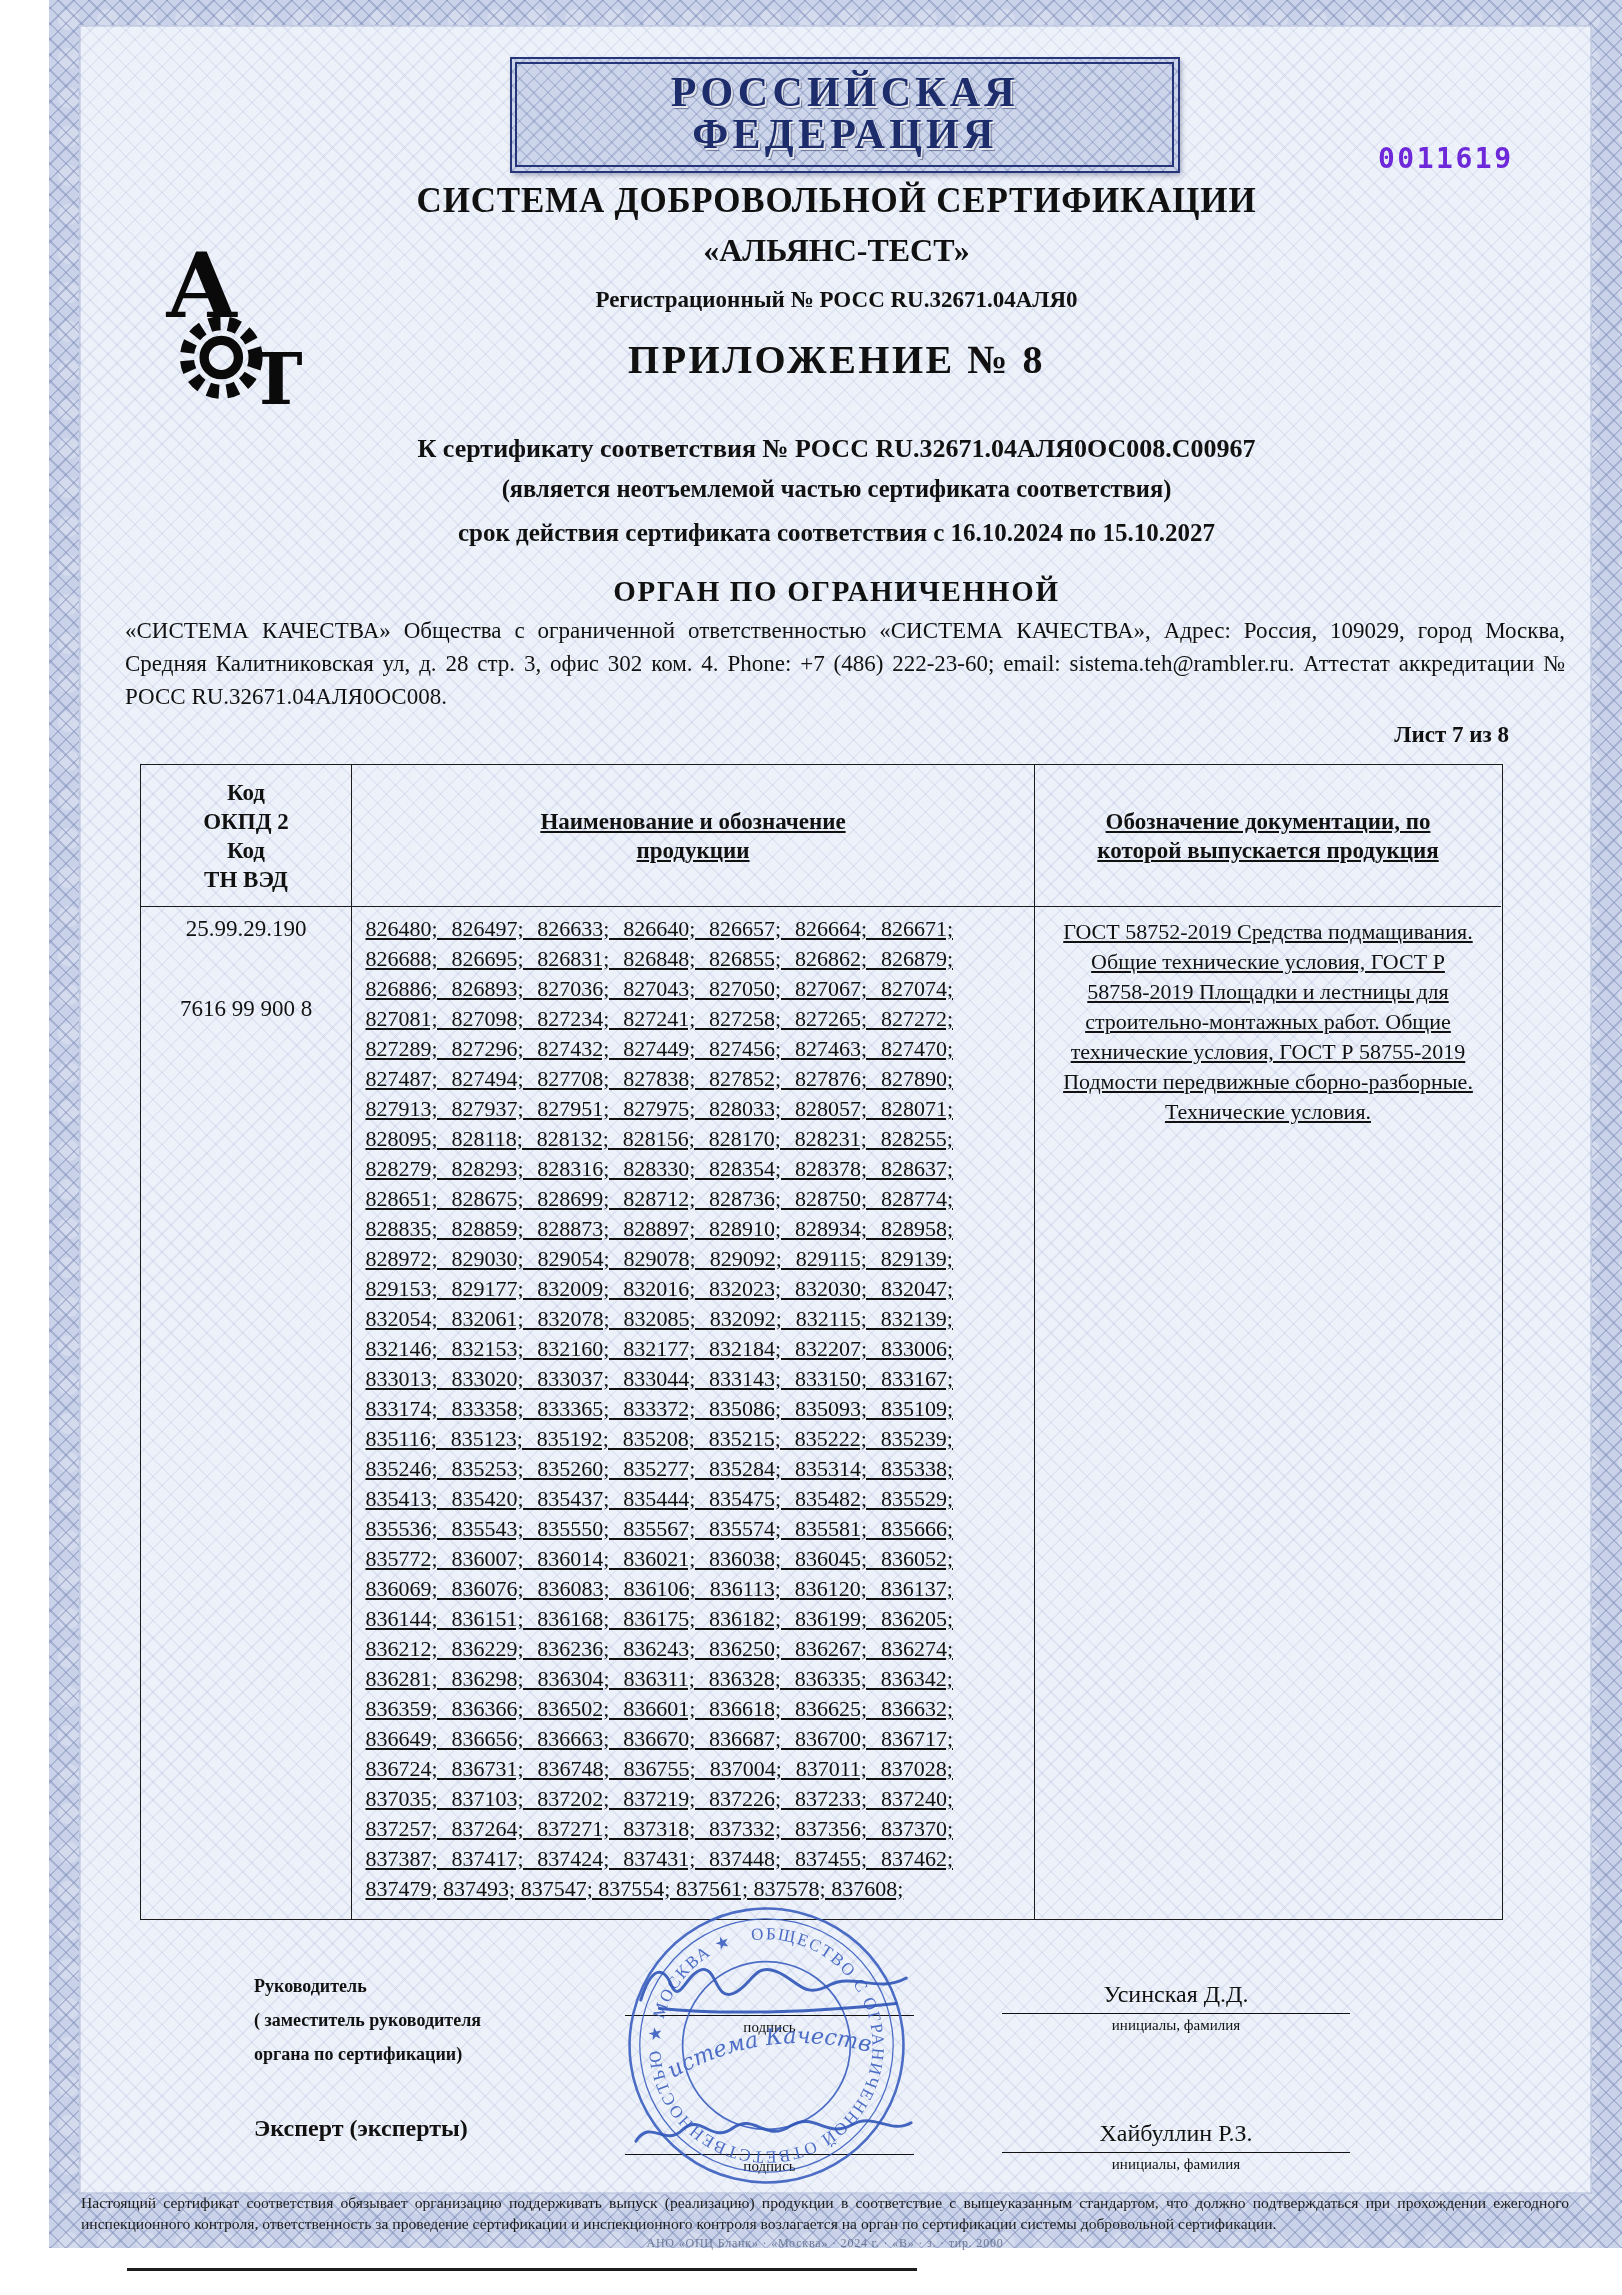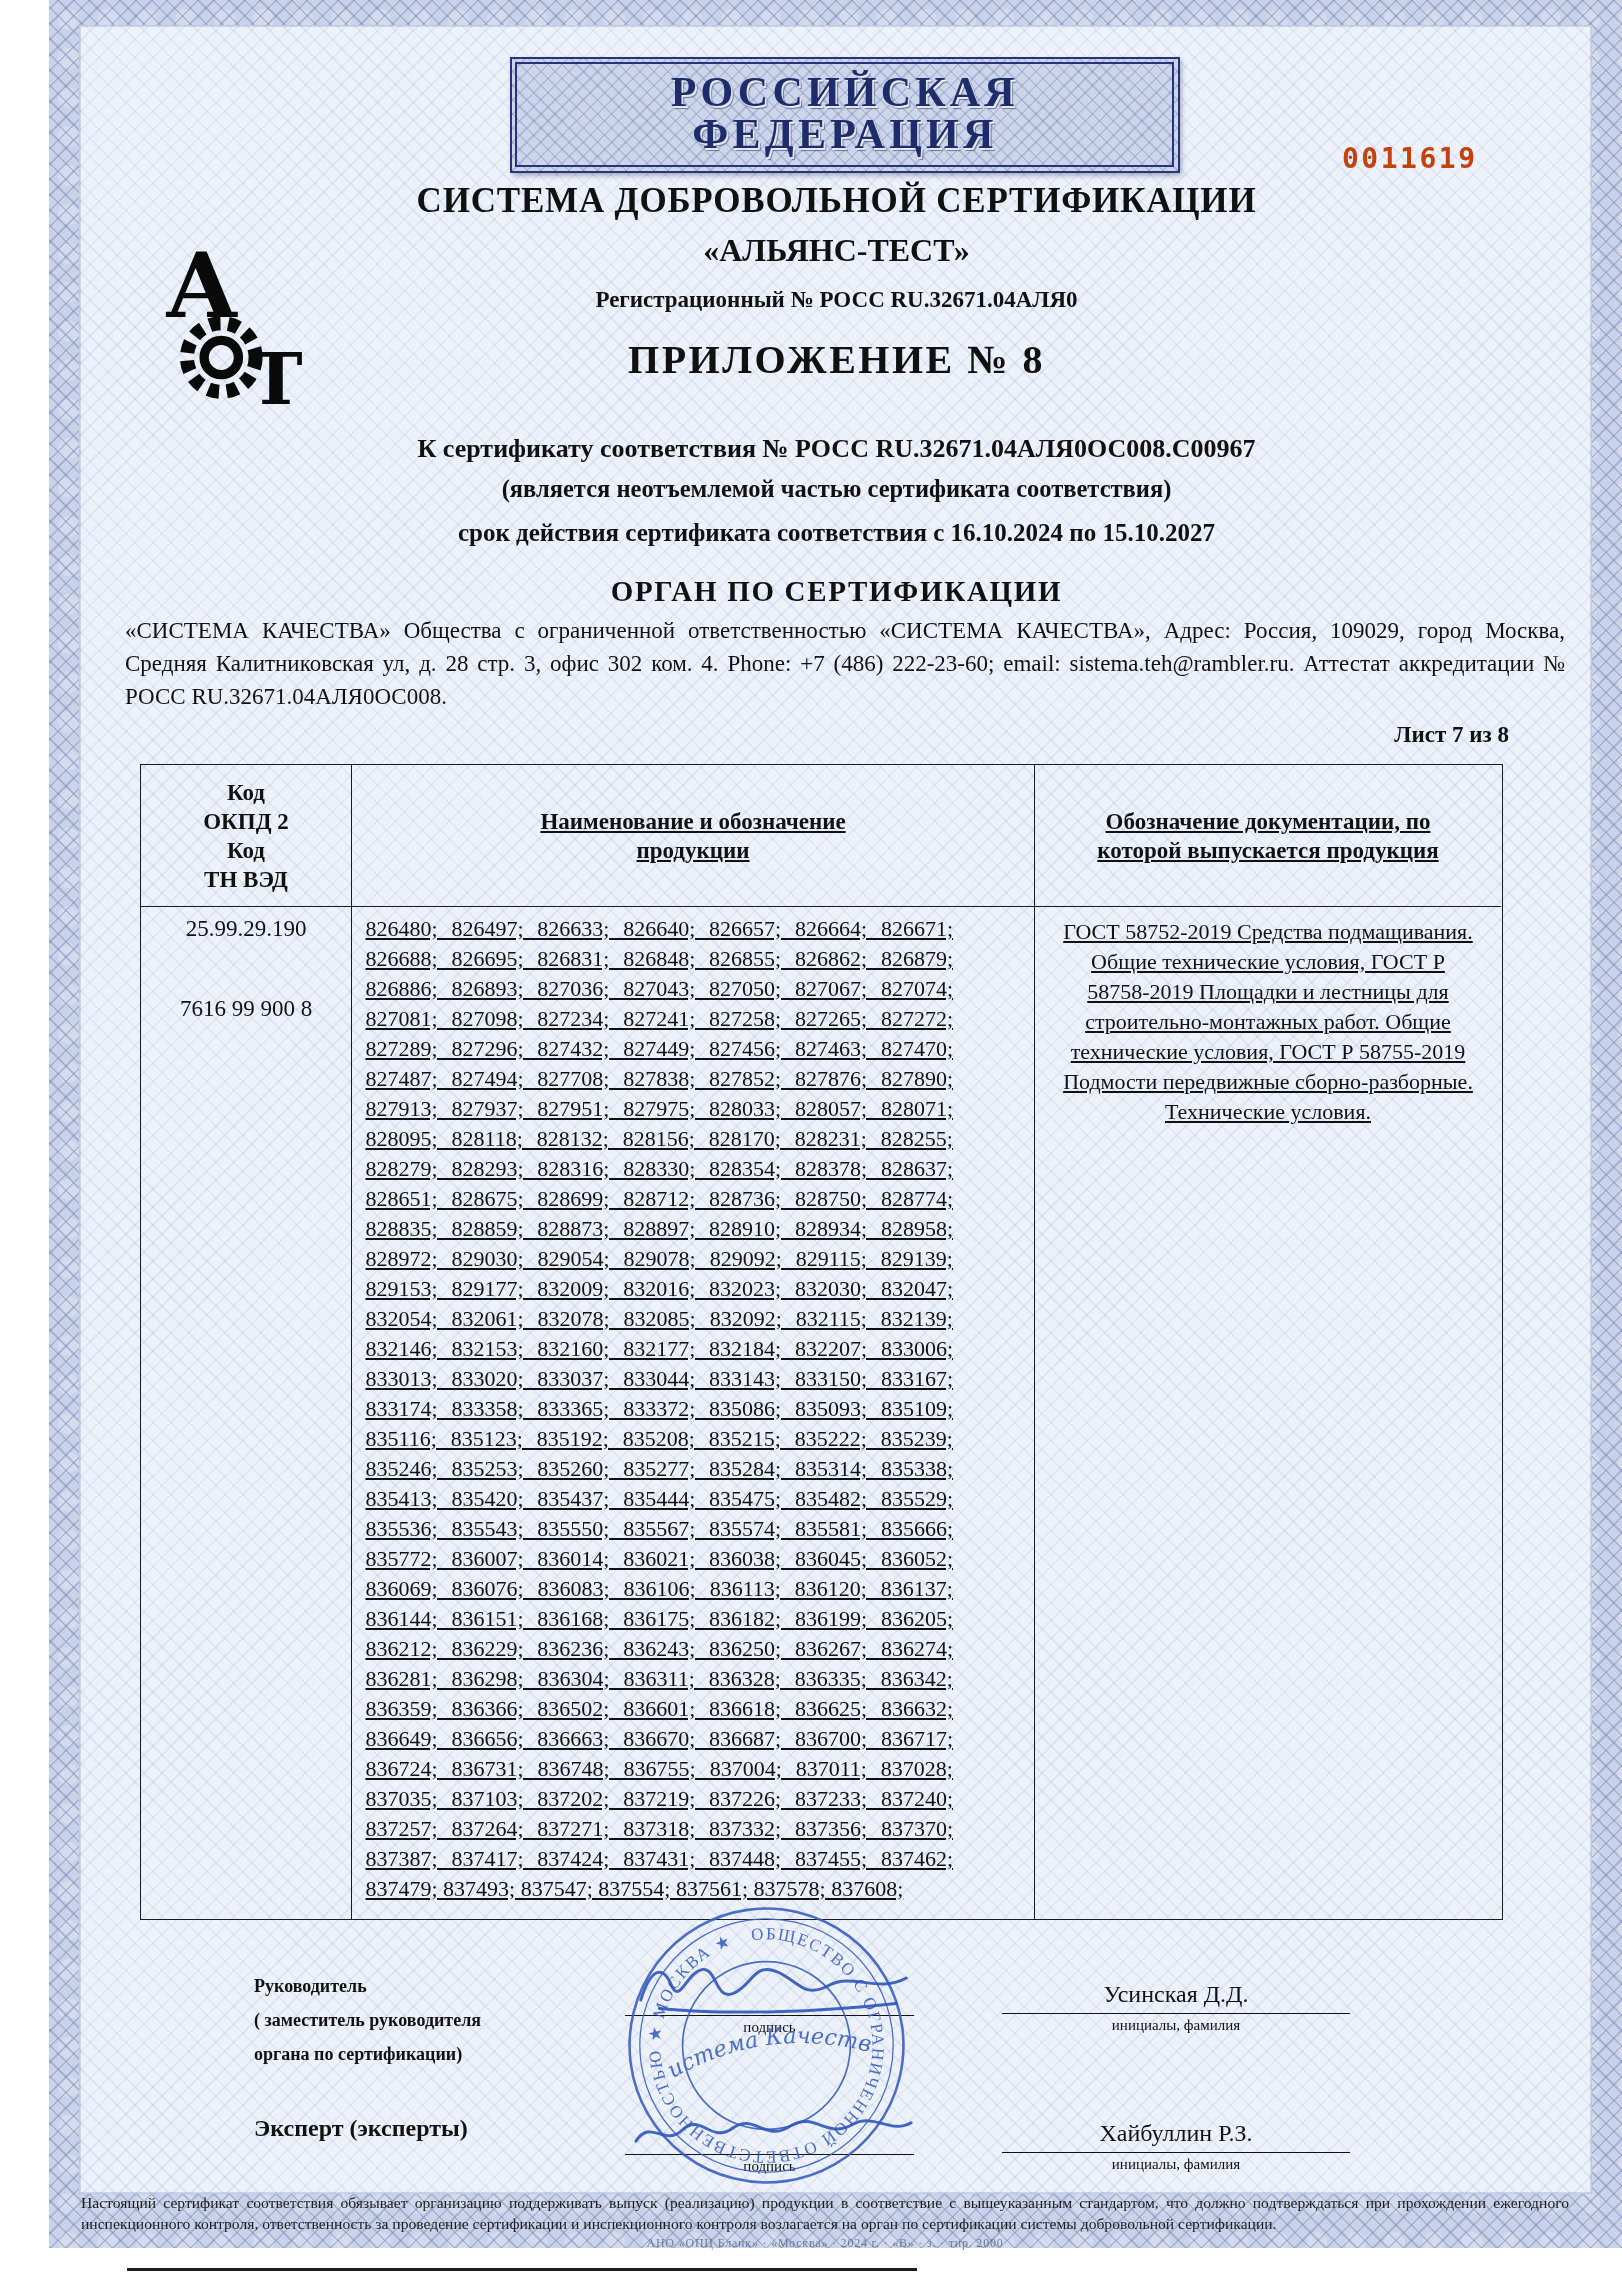--- a/index.html
+++ b/index.html
@@ -35,23 +35,23 @@
       repeating-linear-gradient(-45deg, rgba(111,127,176,.30) 0 1.7px, transparent 1.7px 10px);
     box-shadow:1.7px 2.5px 5px rgba(25,35,80,.35);
   }
   .banner-inner{border:2.5px solid #26357a;padding:6.8px 5px 10px;text-align:center;}
   .banner-text{
     font-size:42px;font-weight:bold;color:#1d2c6b;letter-spacing:4.2px;line-height:1;
     text-shadow:1.7px 1.7px 0 rgba(255,255,255,.8),2.5px 2.5px 0.8px rgba(25,35,80,.5);
   }
   
   .serial{
-    position:absolute;left:1342px;top:142px;z-index:3;
+    position:absolute;left:1378px;top:142px;z-index:3;
     font-family:"DejaVu Sans Mono",monospace;font-size:28px;font-weight:600;
-    color:#c2410c;letter-spacing:2.5px;
+    color:#6d28d9;letter-spacing:2.5px;
   }
   
   .hc{position:absolute;left:79px;width:1515px;text-align:center;z-index:2;}
   .t-system1{top:181px;font-size:35px;font-weight:bold;letter-spacing:0.8px;}
   .t-system2{top:232px;font-size:32px;font-weight:bold;}
   .t-reg{top:287px;font-size:23px;font-weight:bold;}
   .t-annex{top:336px;font-size:40px;font-weight:bold;letter-spacing:2.5px;}
   .t-certref{top:434px;font-size:26px;font-weight:bold;}
   .t-certnote{top:475px;font-size:24.5px;font-weight:bold;}
   .t-validity{top:519px;font-size:25px;font-weight:bold;}
@@ -141,21 +141,21 @@
   </svg>
 </div>
 
 <div class="hc t-system1">СИСТЕМА ДОБРОВОЛЬНОЙ СЕРТИФИКАЦИИ</div>
 <div class="hc t-system2">«АЛЬЯНС-ТЕСТ»</div>
 <div class="hc t-reg">Регистрационный № РОСС RU.32671.04АЛЯ0</div>
 <div class="hc t-annex">ПРИЛОЖЕНИЕ № 8</div>
 <div class="hc t-certref">К сертификату соответствия № РОСС RU.32671.04АЛЯ0ОС008.С00967</div>
 <div class="hc t-certnote">(является неотъемлемой частью сертификата соответствия)</div>
 <div class="hc t-validity">срок действия сертификата соответствия с  16.10.2024  по  15.10.2027</div>
-<div class="hc t-organ">ОРГАН ПО СЕРТИФИКАЦИИ</div>
+<div class="hc t-organ">ОРГАН ПО ОГРАНИЧЕННОЙ</div>
 <div class="org-par">«СИСТЕМА КАЧЕСТВА» Общества с ограниченной ответственностью «СИСТЕМА КАЧЕСТВА», Адрес: Россия, 109029, город Москва, Средняя Калитниковская ул, д. 28 стр. 3, офис 302 ком. 4. Phone: +7 (486) 222-23-60; email: sistema.teh@rambler.ru. Аттестат аккредитации № РОСС RU.32671.04АЛЯ0ОС008.</div>
 <div class="sheet">Лист 7 из 8</div>
 
 <div class="cert-table">
   <div class="cell th pre">Код
 ОКПД 2
 Код
 ТН ВЭД</div>
   <div class="cell th bl pre">Наименование и обозначение
 продукции</div>

